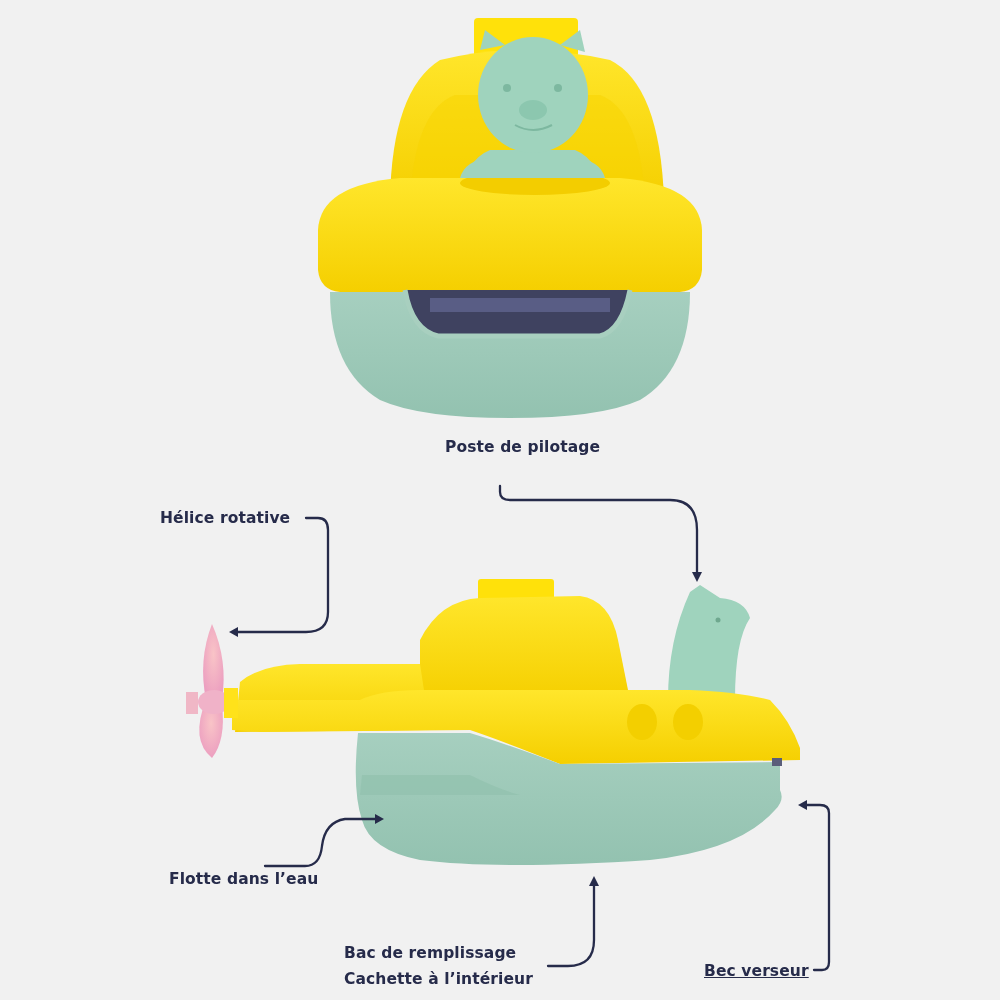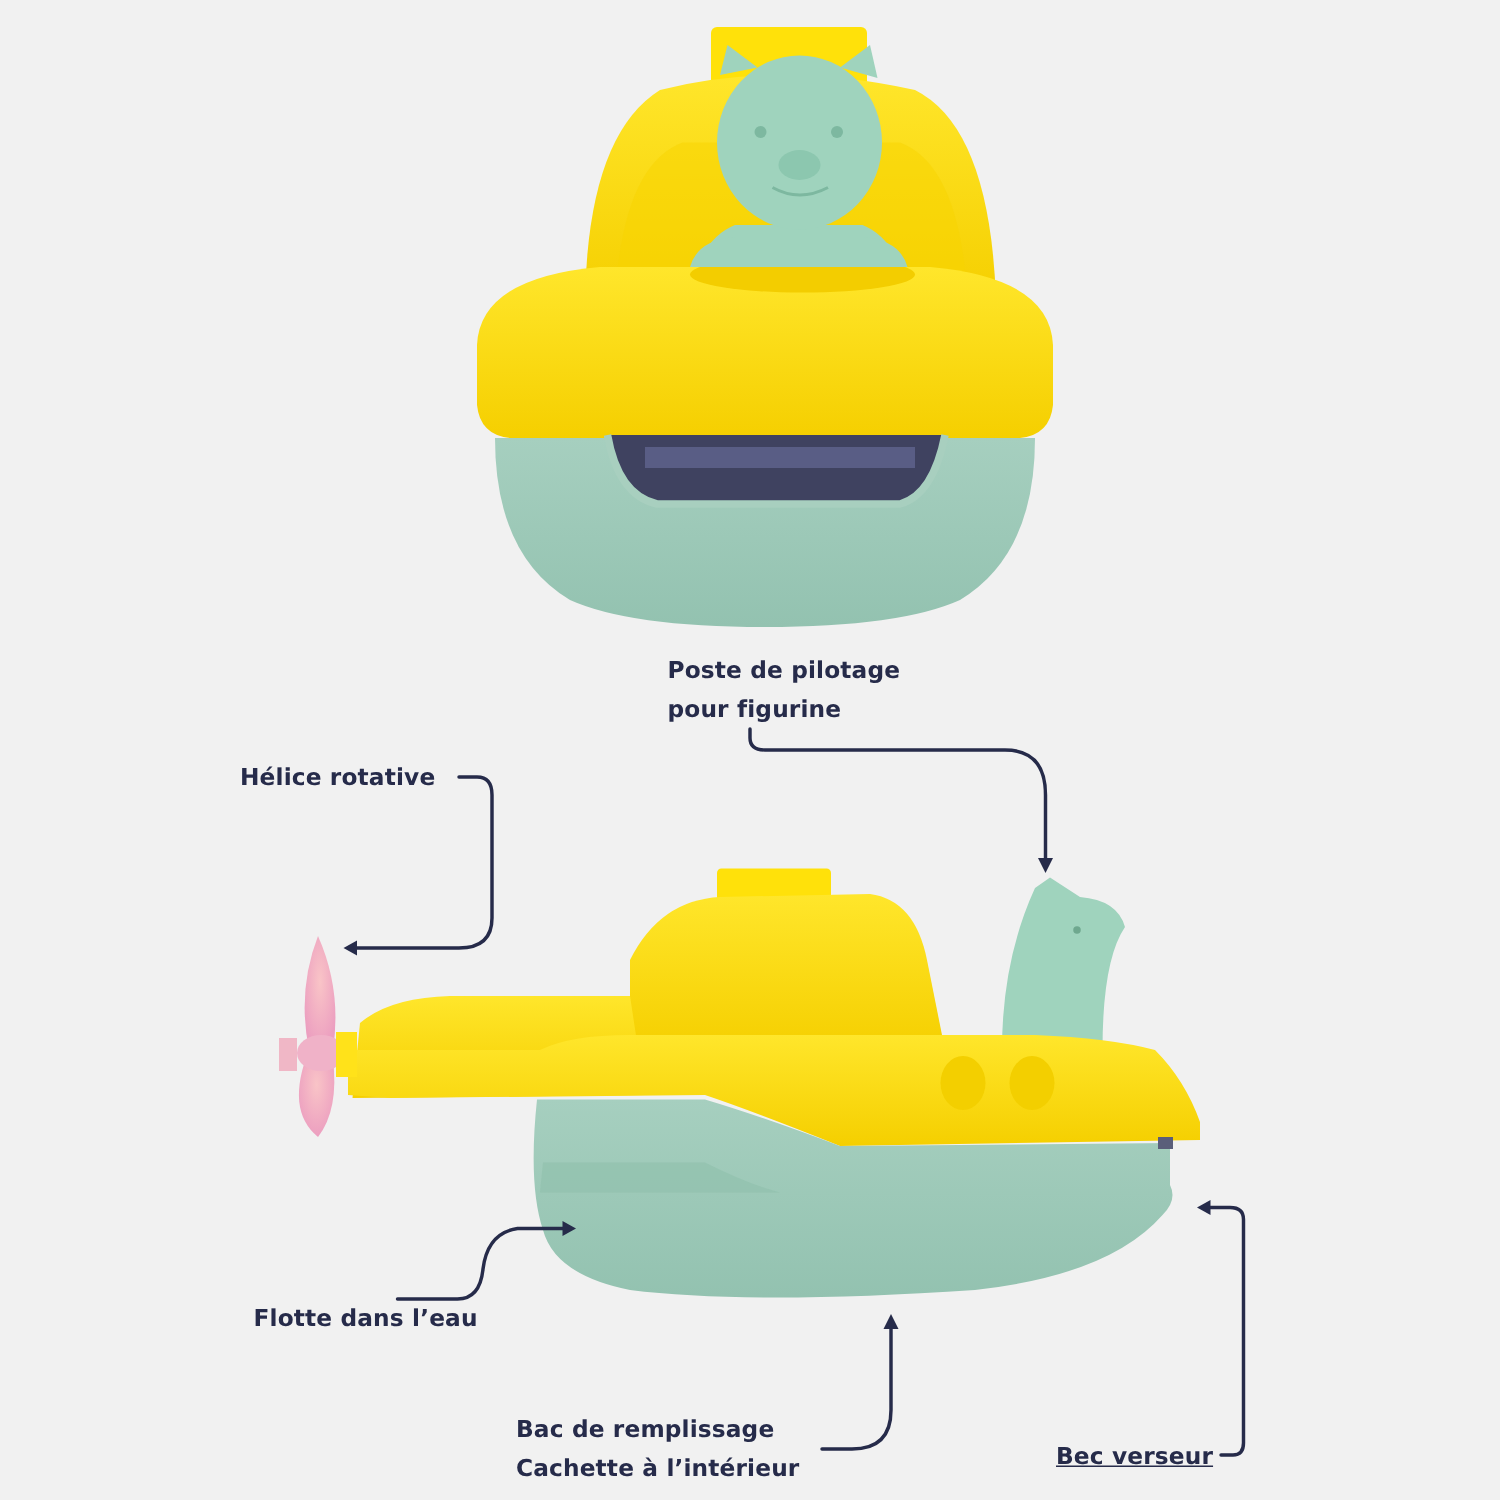--- a/index.html
+++ b/index.html
@@ -103,21 +103,20 @@
     <path d="M692 572 L702 572 L697 582 Z"></path>
     <path d="M238 627 L238 637 L229 632 Z"></path>
     <path d="M375 814 L375 824 L384 819 Z"></path>
     <path d="M589 886 L599 886 L594 876 Z"></path>
     <path d="M807 800 L807 810 L798 805 Z"></path>
   </g>
 </svg>
 
 <div class="label" style="left:406px;top:434px;margin-left:39px;">
   <div>Poste de pilotage</div>
-  <div>pour figurine</div>
 </div>
 
 <div class="label" style="left:160px;top:505px;text-align:center;">
   <div>Hélice rotative</div>
 </div>
 
 <div class="label" style="left:169px;top:866px;text-align:center;">
   <div>Flotte dans l’eau</div>
 </div>
 

